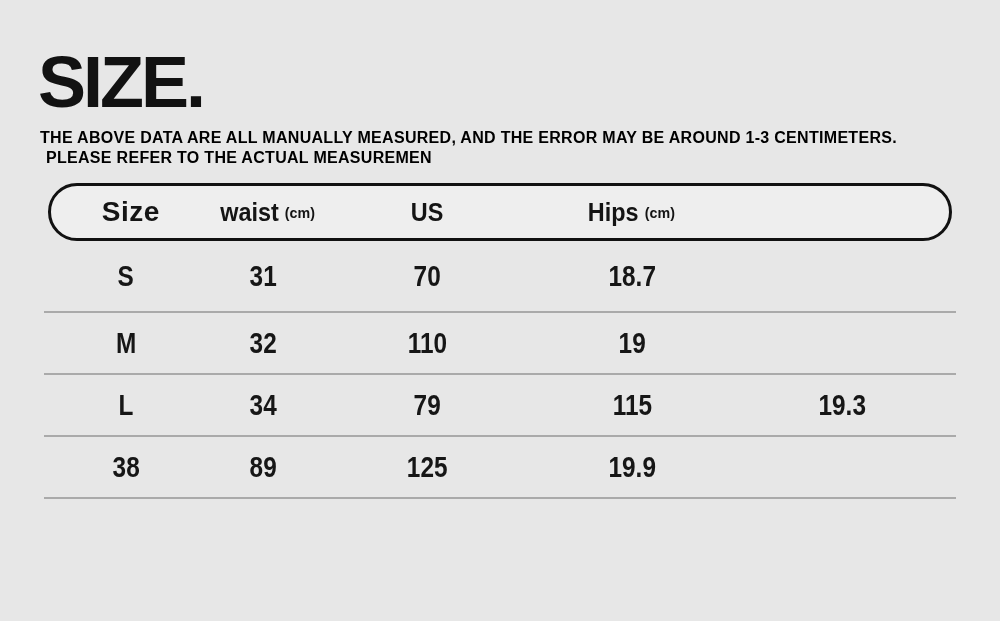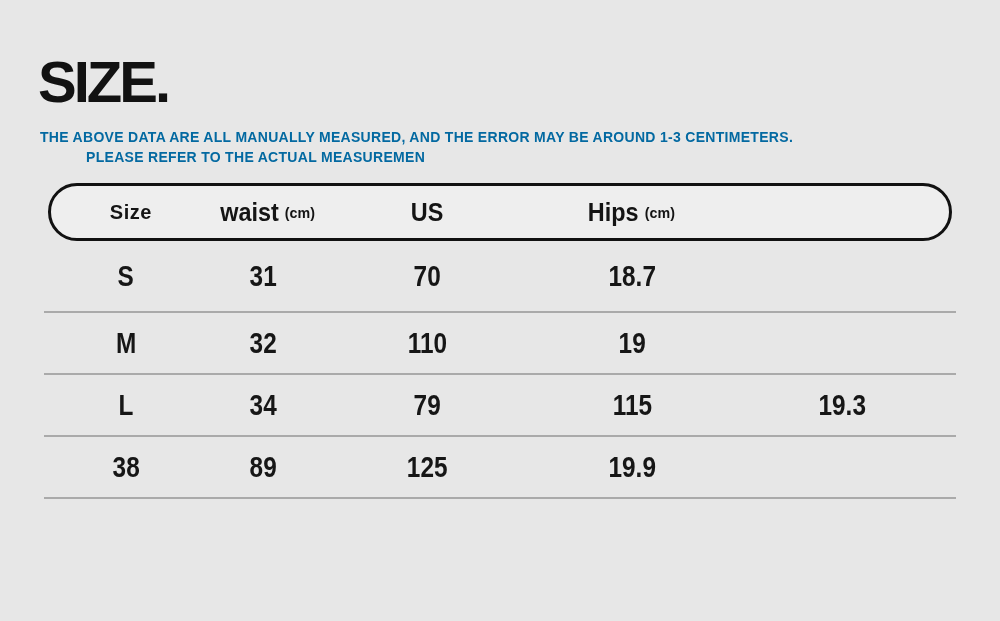--- a/index.html
+++ b/index.html
@@ -4,44 +4,44 @@
 <style>
   html,body{margin:0;padding:0;}
   body{
     width:1000px;height:621px;position:relative;overflow:hidden;
     background:#e7e7e7;
     font-family:"Liberation Sans", sans-serif;
     color:#141414;
   }
   .title{
     position:absolute;left:38px;top:38px;
-    font-size:58px;line-height:88px;font-weight:900;
+    font-size:72px;line-height:88px;font-weight:900;
     letter-spacing:-3px;color:#121212;
   }
   .note{
     position:absolute;left:40px;top:128px;
-    font-size:14px;line-height:19.5px;font-weight:700;
-    letter-spacing:0.3px;color:#0369a1;
+    font-size:16px;line-height:19.5px;font-weight:700;
+    letter-spacing:0.3px;color:#000000;
   }
-  .note .line2{padding-left:6px;margin-left:40px;}
+  .note .line2{padding-left:6px;}
   .grid5{
     display:grid;
     grid-template-columns:18% 12% 24% 21% 25%;
     align-items:center;
   }
   .pill{
     position:absolute;left:48px;top:183px;
     width:898px;height:52px;
     background:#eeeeee;
     border:3px solid #111111;
     border-radius:30px;
   }
   .pill .cell{text-align:center;white-space:nowrap;}
   .col-label{font-size:26px;font-weight:700;display:inline-block;transform:scaleX(0.9);}
-  .col-label.first{font-size:20px;font-weight:800;transform:none;letter-spacing:0.5px;}
+  .col-label.first{font-size:28px;font-weight:800;transform:none;letter-spacing:0.5px;}
   .col-unit{font-size:15px;font-weight:700;position:relative;top:-3px;margin-left:2px;display:inline-block;transform:scaleX(0.95);}
   .rows{
     position:absolute;left:44px;top:241px;width:912px;
   }
   .row{
     height:60px;
     border-bottom:2px solid #aaaaaa;
   }
   .row.first{height:70px;}
   .row .cell{text-align:center;white-space:nowrap;}

